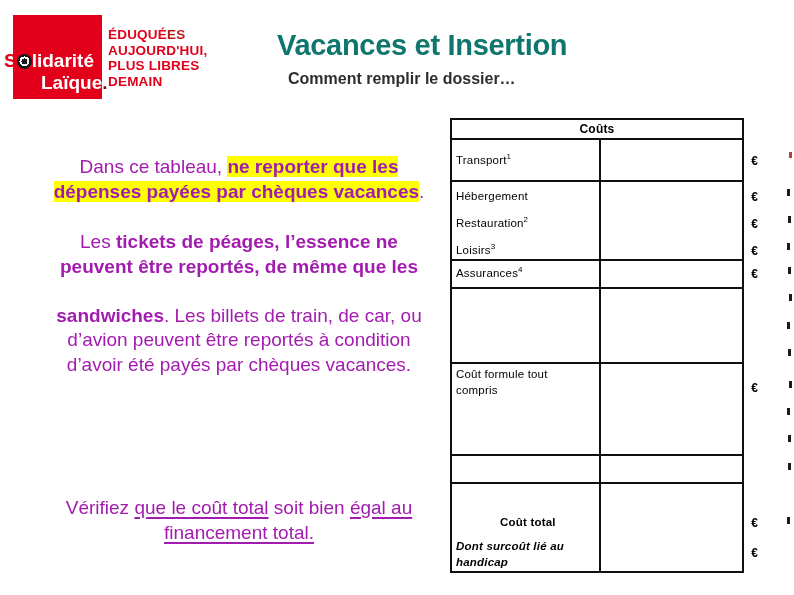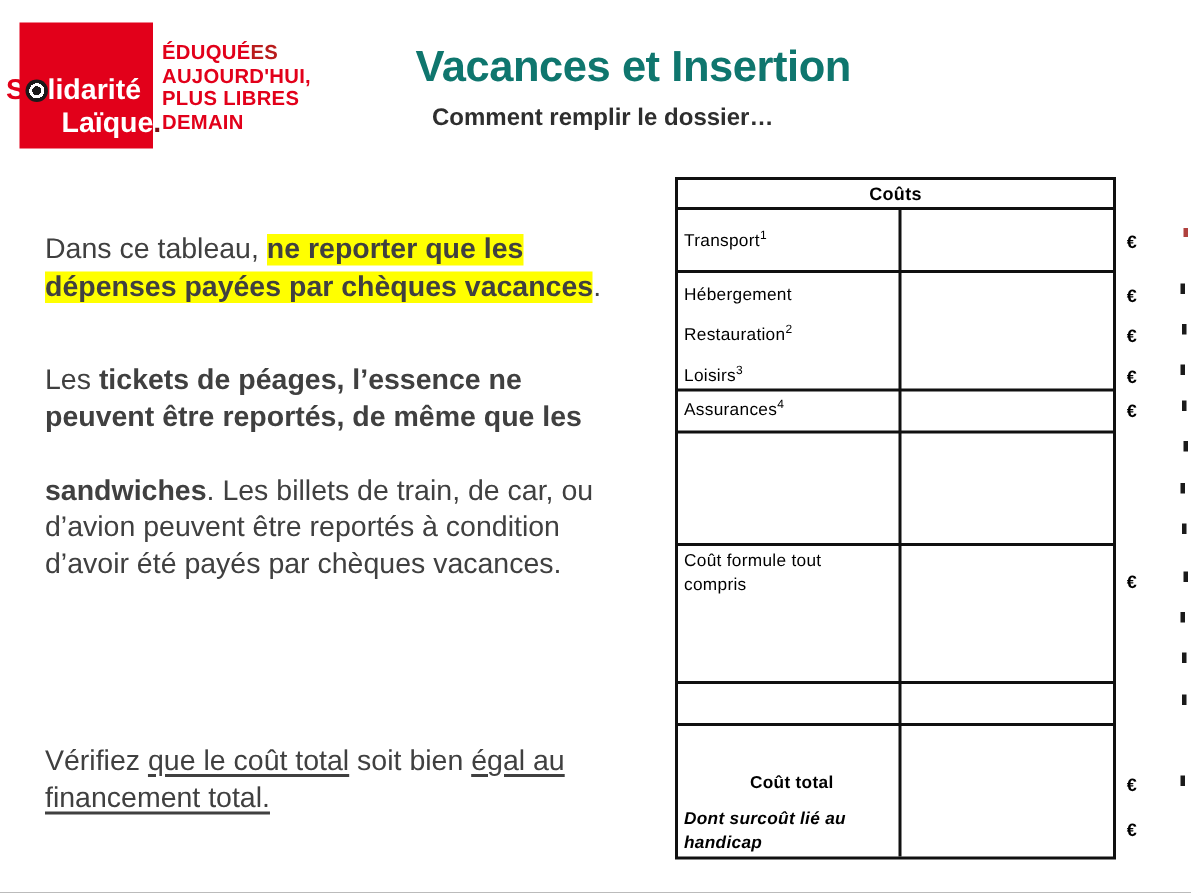--- a/index.html
+++ b/index.html
@@ -16,22 +16,22 @@
     background:radial-gradient(circle,#1a1a1a 0 3px,#ffffff 3px 5px,#1a1a1a 5px 8px);}
   .brand-rest{color:#ffffff;}
   .brand-line2{position:absolute;left:41px;top:72px;font-size:19px;font-weight:bold;color:#ffffff;z-index:2;white-space:nowrap;}
   .brand-period{color:#7a1016;}
   .tagline{position:absolute;left:108px;top:27px;font-size:13.5px;font-weight:bold;line-height:15.5px;color:#E2001A;letter-spacing:.2px;white-space:nowrap;}
   .tagline .dark{color:#b91c1c;}
   
   .page-title{position:absolute;left:277px;top:29px;font-size:29px;font-weight:bold;color:#0f766e;letter-spacing:-.3px;white-space:nowrap;}
   .page-subtitle{position:absolute;left:277px;top:70px;font-size:16px;font-weight:600;color:#2e2e2e;white-space:nowrap;margin-left:11px;}
   
-  .para{position:absolute;left:30px;width:418px;font-size:19px;line-height:24.5px;color:#404040;}
-  .p1{top:155px;}  .p2{top:242px;}  .p3{top:397px;}  .p4{top:496px;}
+  .para{position:absolute;left:30px;width:418px;font-size:19px;line-height:24.5px;color:#a21caf;text-align:center;}
+  .p1{top:155px;}  .p2{top:230px;}  .p3{top:397px;}  .p4{top:496px;}
   .b{font-weight:bold;}
   .hl{font-weight:bold;background:#FFFF00;}
   .u{text-decoration:underline;text-decoration-thickness:2px;text-underline-offset:3px;}
   
   .costs-table{position:absolute;left:450px;top:118px;width:294px;height:455px;border:2px solid #101010;box-sizing:border-box;font-size:11.5px;letter-spacing:.2px;}
   .hline{position:absolute;left:0;right:0;height:2px;background:#101010;}
   .vline{position:absolute;width:2px;background:#101010;}
   .tbl-title{position:absolute;left:0;right:0;top:2px;text-align:center;font-weight:bold;font-size:12px;}
   .cell-label{position:absolute;left:4px;white-space:nowrap;}
   .cell-label sup{font-size:8px;}

